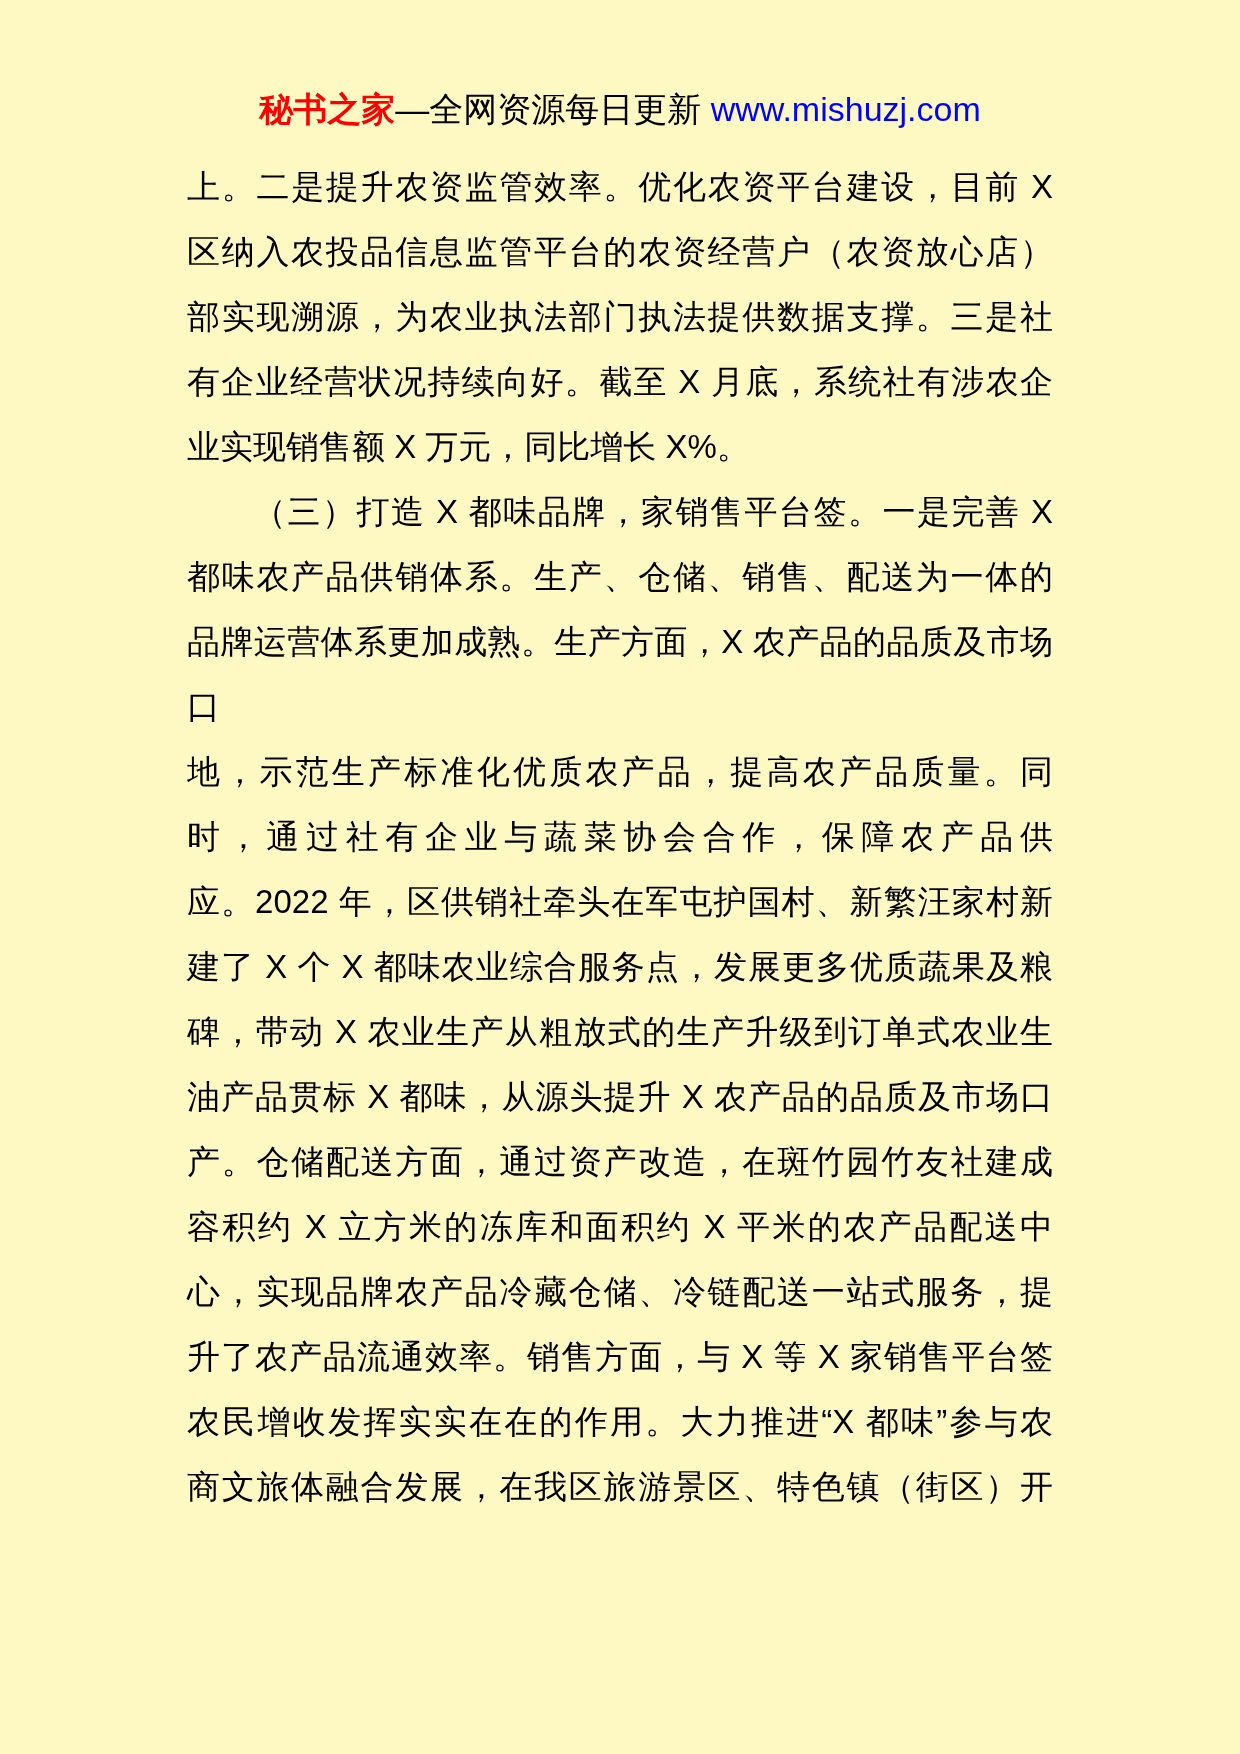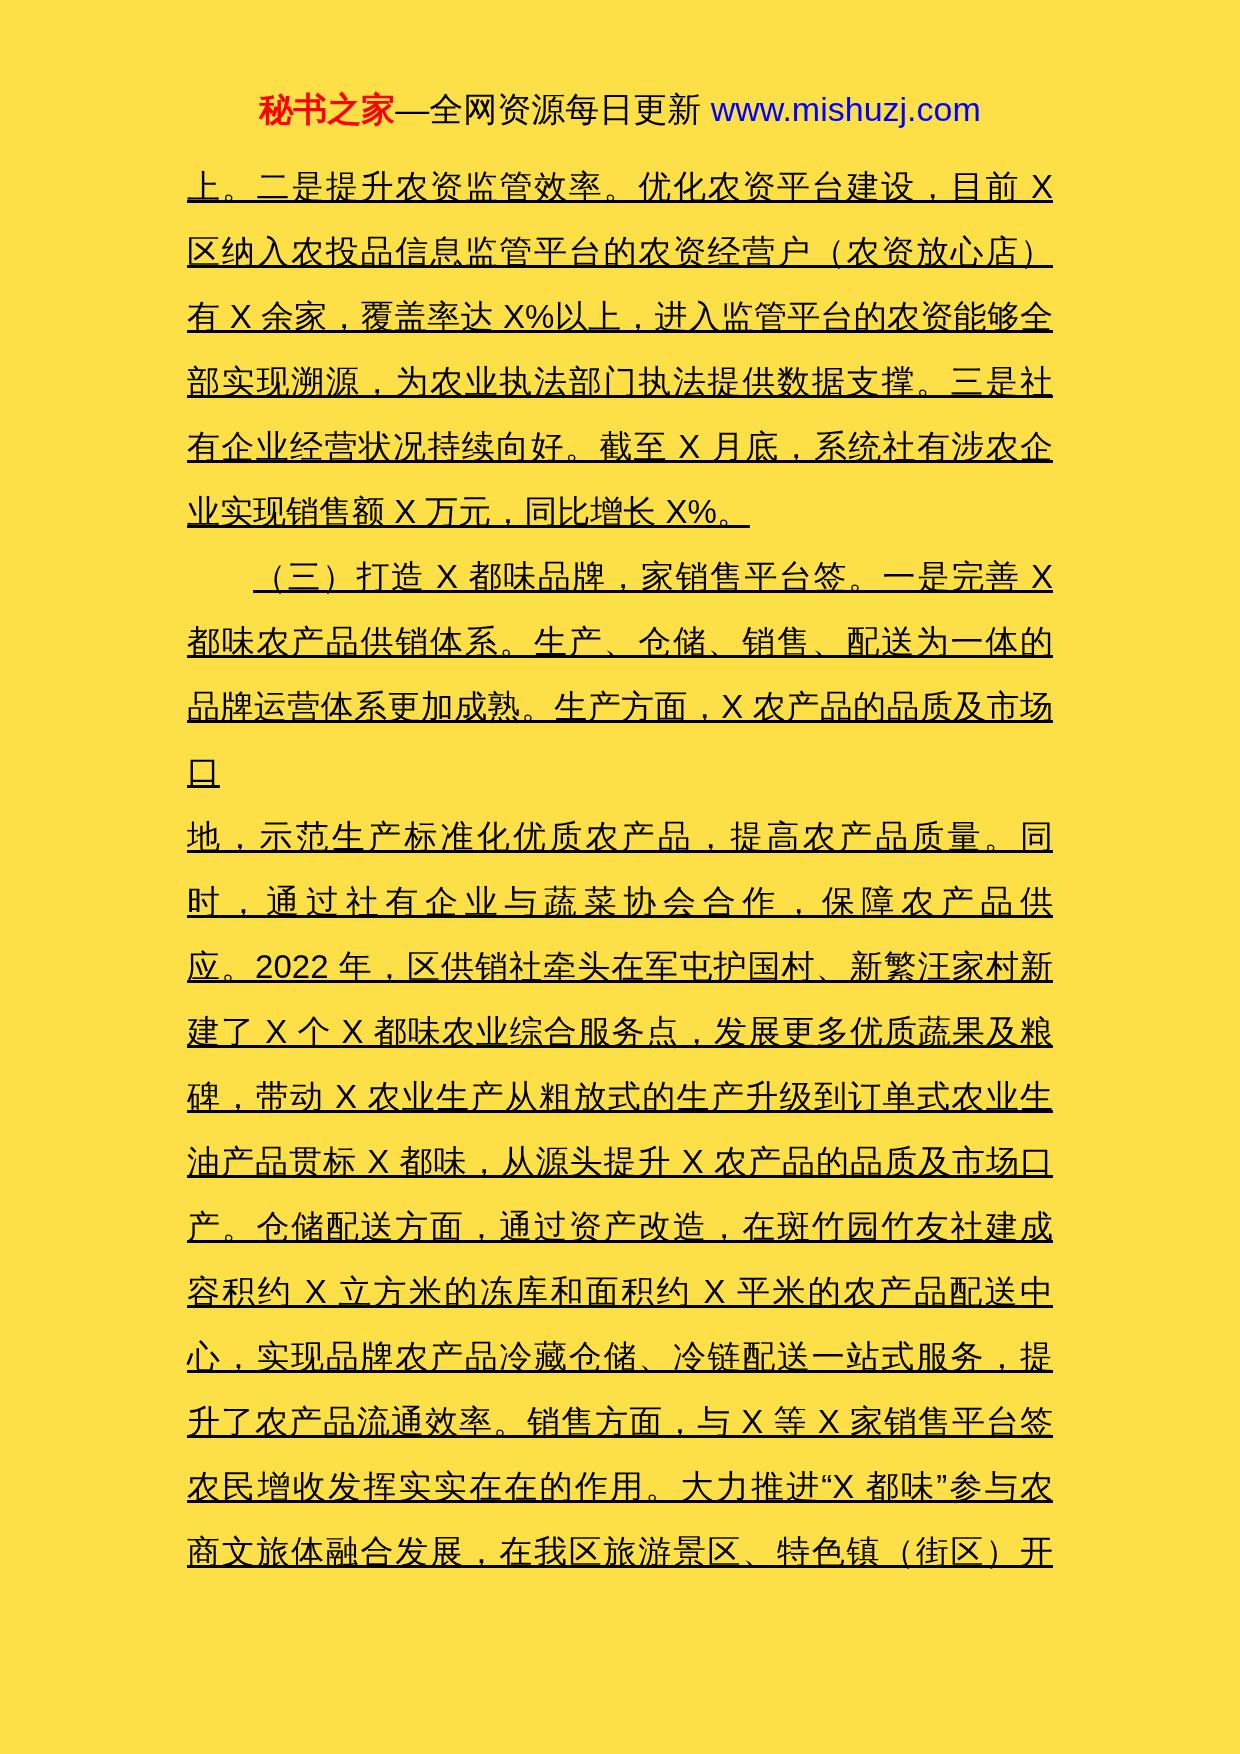--- a/index.html
+++ b/index.html
@@ -4,21 +4,21 @@
 <style>
   html, body {
     margin: 0;
     padding: 0;
     background: #ffffff;
   }
   .page {
     position: relative;
     width: 1240px;
     height: 1754px;
-    background: #fde047;
+    background: #fef9c3;
     overflow: hidden;
     font-family: "Liberation Sans", sans-serif;
   }
   .header {
     padding-top: 84px;
     text-align: center;
     font-size: 34px;
     line-height: 50px;
     white-space: nowrap;
   }
@@ -43,21 +43,20 @@
     margin: 0;
   }
   .line {
     font-size: 33px;
     line-height: 65px;
     font-weight: 400;
     color: #000000;
     text-align: justify;
     text-align-last: justify;
     white-space: normal;
-    text-decoration: underline;
   }
   .line.flush-last {
     text-align-last: left;
   }
   .line.indent {
     text-indent: 2em;
   }
 </style>
 </head>
 <body>
@@ -65,21 +64,20 @@
 <div class="page">
   <div class="header">
     <span class="site-name">秘书之家</span><span class="tagline">—全网资源每日更新 </span><span class="site-url">www.mishuzj.com</span>
   </div>
 
   <div class="doc-body">
 
   <div class="paragraph">
         <div class="line">上。二是提升农资监管效率。优化农资平台建设，目前 X</div>
         <div class="line">区纳入农投品信息监管平台的农资经营户（农资放心店）</div>
-        <div class="line">有 X 余家，覆盖率达 X%以上，进入监管平台的农资能够全</div>
         <div class="line">部实现溯源，为农业执法部门执法提供数据支撑。三是社</div>
         <div class="line">有企业经营状况持续向好。截至 X 月底，系统社有涉农企</div>
         <div class="line flush-last">业实现销售额 X 万元，同比增长 X%。</div>
       </div>
       <div class="paragraph">
         <div class="line indent">（三）打造 X 都味品牌，家销售平台签。一是完善 X</div>
         <div class="line">都味农产品供销体系。生产、仓储、销售、配送为一体的</div>
         <div class="line">品牌运营体系更加成熟。生产方面，X 农产品的品质及市场口</div>
         <div class="line">地，示范生产标准化优质农产品，提高农产品质量。同</div>
         <div class="line">时，通过社有企业与蔬菜协会合作，保障农产品供</div>

